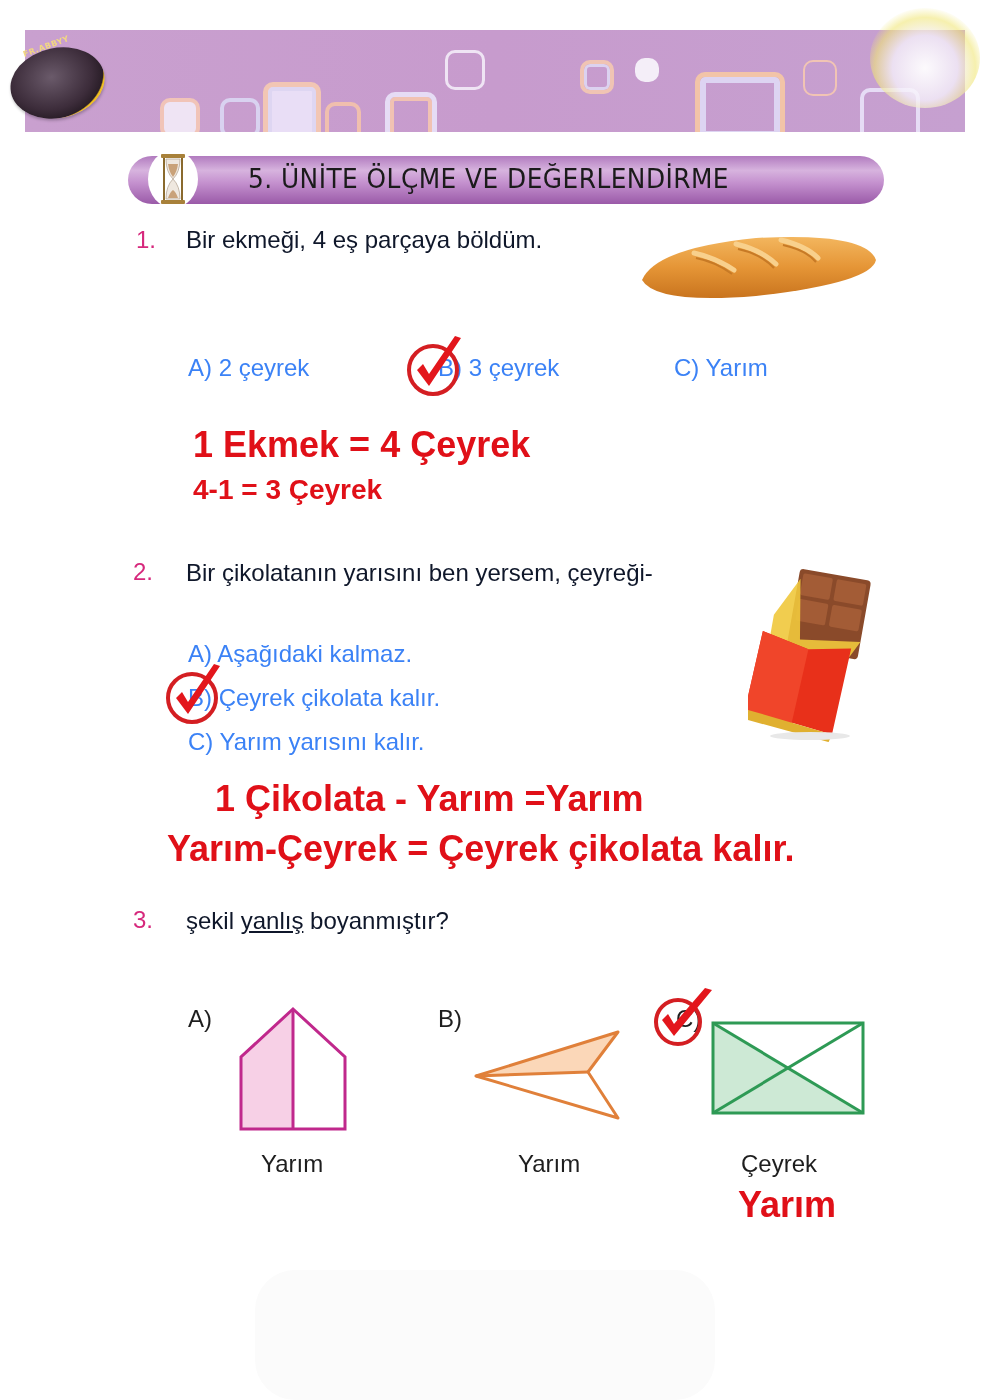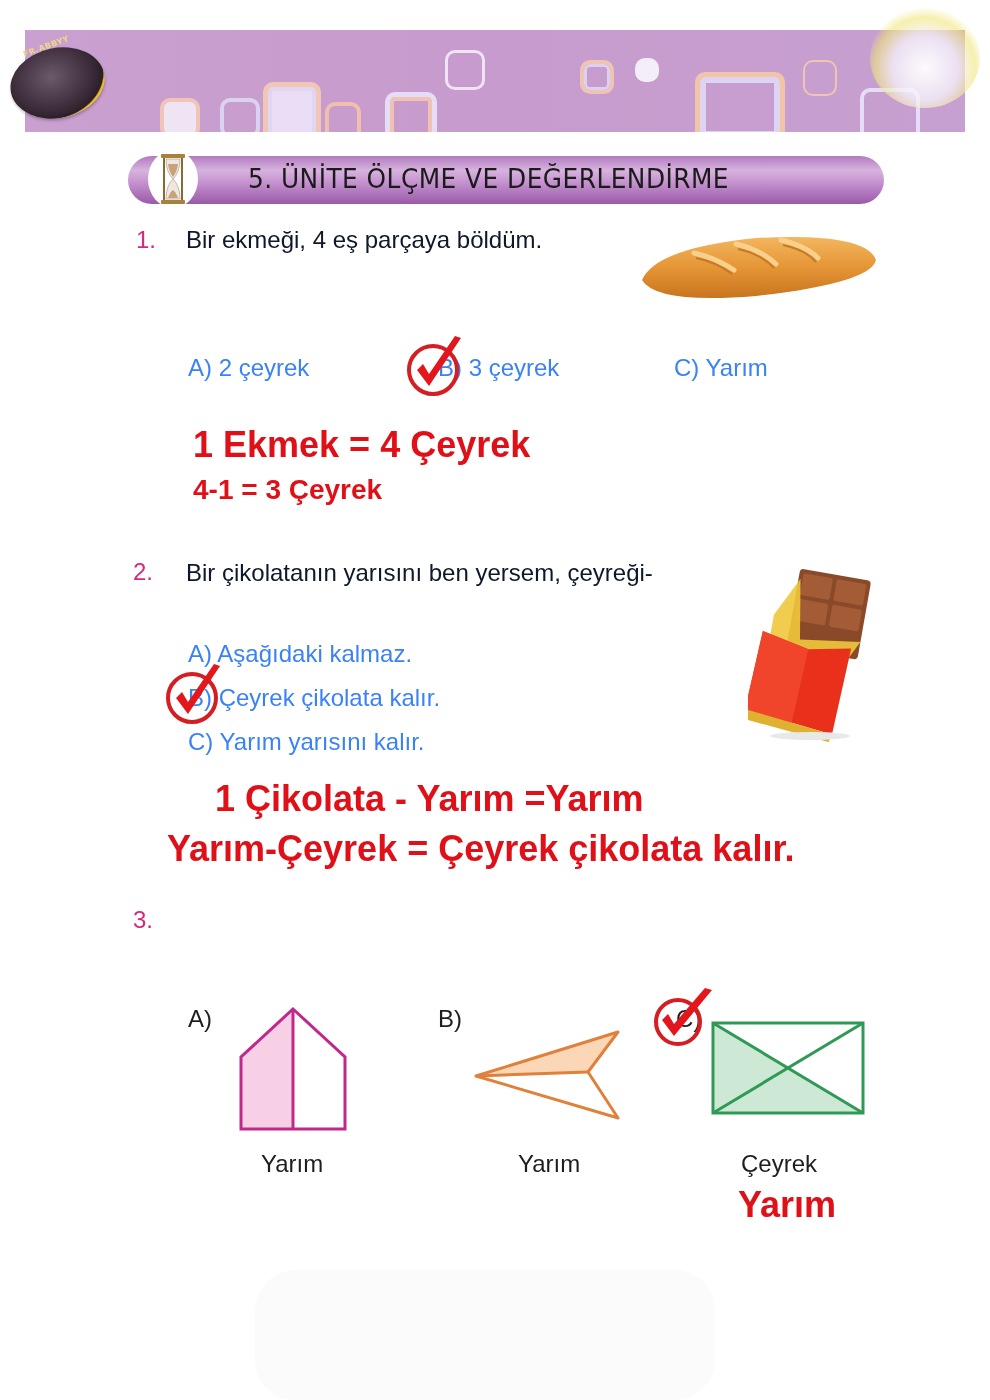--- a/index.html
+++ b/index.html
@@ -161,20 +161,23 @@
 <svg class="check" style="left:162px;top:660px;" width="66" height="66" viewBox="0 0 66 66">
   <circle cx="30" cy="38" r="24" fill="none" stroke="#d41e22" stroke-width="4"></circle>
   <path d="M14 38 L26 54 L58 6 L52 4 L26 42 L20 32 Z" fill="#e3161c"></path>
 </svg>
 
 <div class="red" style="left:167px;top:778px;font-size:36px;margin-left:48px;">1 Çikolata - Yarım =Yarım</div>
 <div class="red" style="left:167px;top:828px;font-size:36px;">Yarım-Çeyrek = Çeyrek çikolata kalır.</div>
 
 <div class="qnum" style="left:133px;top:906px;">3.</div>
 <div class="qtext" style="left:186px;top:900px;line-height:42px;">
+  <div>
+    <span>şekil </span><span style="text-decoration:underline;">yanlış</span><span> boyanmıştır?</span>
+  </div>
 </div>
 
 <div class="lbl" style="left:188px;top:1005px;">A)</div>
 <svg class="abs" style="left:236px;top:1006px;" width="114" height="128" viewBox="0 0 114 128">
   <path d="M57 3 L5 51 L5 123 L57 123 Z" fill="#f7d0e6"></path>
   <path d="M57 3 L109 51 L109 123 L5 123 L5 51 Z" fill="none" stroke="#c0288c" stroke-width="3"></path>
   <line x1="57" y1="3" x2="57" y2="123" stroke="#c0288c" stroke-width="3"></line>
 </svg>
 <div class="lbl" style="left:261px;top:1150px;">Yarım</div>
 

